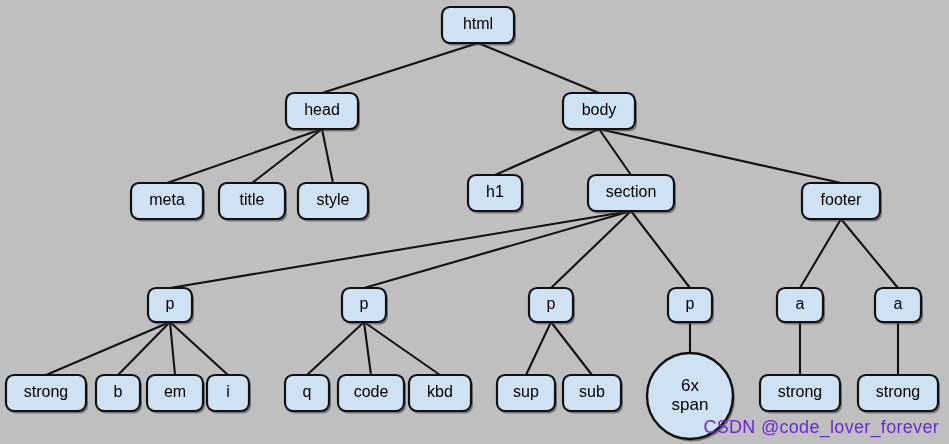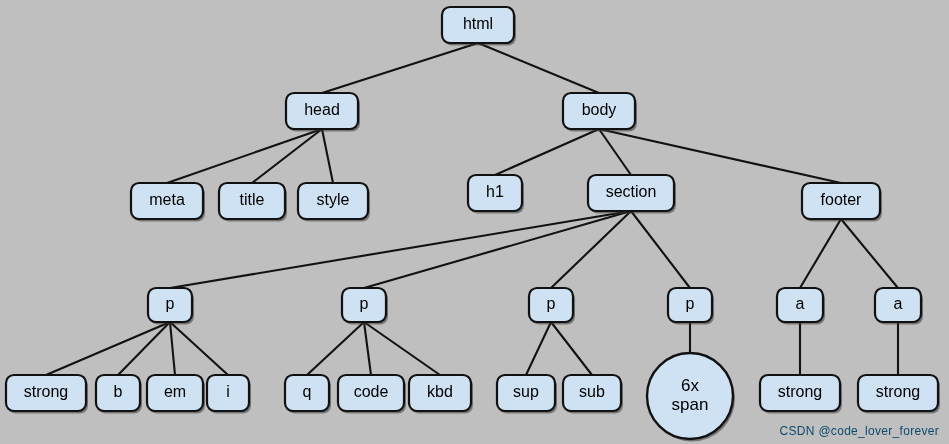--- a/index.html
+++ b/index.html
@@ -54,22 +54,22 @@
     dominant-baseline: middle;
   }
   .node-label.circle-label {
     font-size: 17px;
   }
   .watermark {
     position: absolute;
     right: 10px;
     bottom: 6px;
     font-family: "Liberation Sans", sans-serif;
-    font-size: 12px;
-    color: #0c4a6e;
+    font-size: 18px;
+    color: #6d28d9;
     letter-spacing: 0.3px;
     white-space: nowrap;
     pointer-events: none;
   }
 </style>
 </head>
 <body>
 
 <div id="diagram-root">
   <svg id="dom-tree" viewBox="0 0 949 444">

